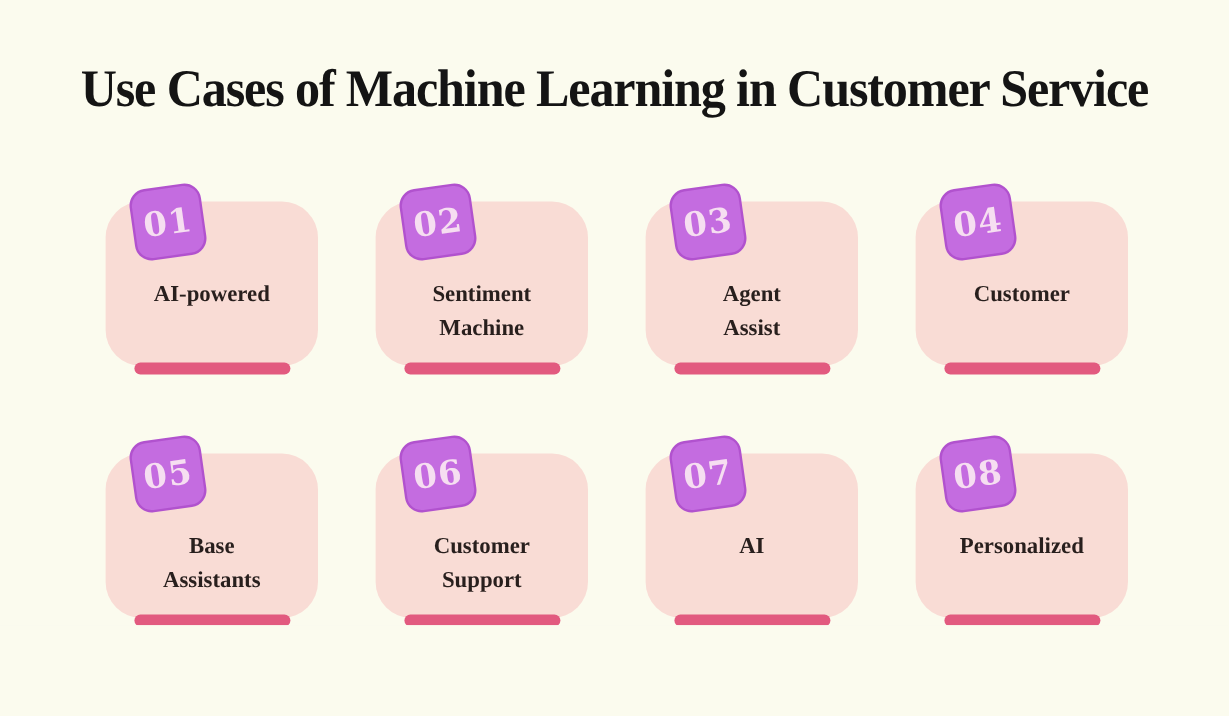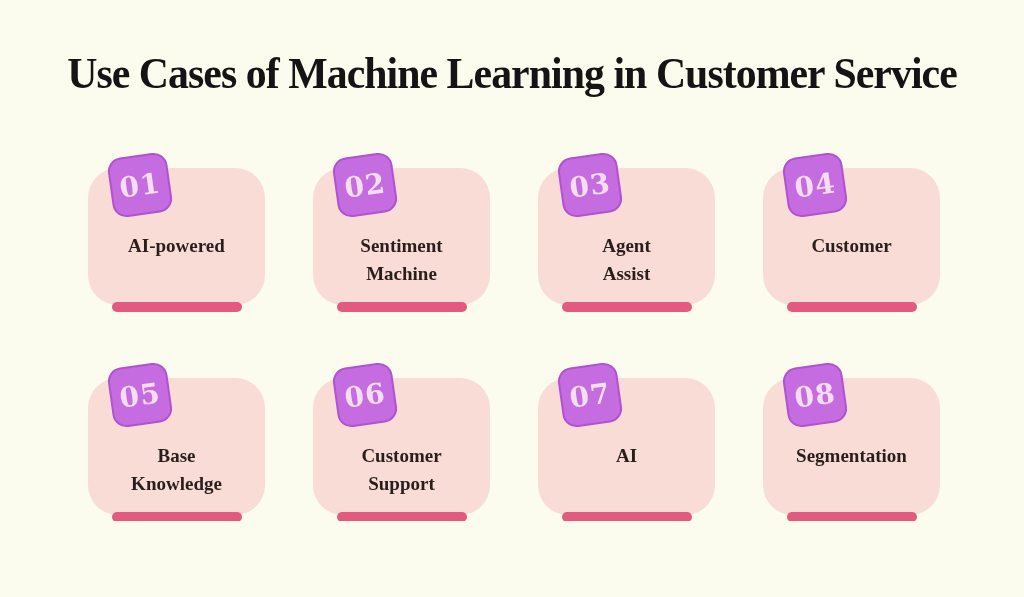--- a/index.html
+++ b/index.html
@@ -136,21 +136,21 @@
       </div>
       <div class="underline"></div>
     </div>
 
     <div class="card">
       <div class="badge">
         <span class="num">05</span>
       </div>
       <div class="label">
         <div>Base</div>
-        <div>Knowledge</div>
+        <div>Assistants</div>
       </div>
       <div class="underline"></div>
     </div>
 
     <div class="card">
       <div class="badge">
         <span class="num">06</span>
       </div>
       <div class="label">
         <div>Customer</div>
@@ -167,19 +167,19 @@
         <div>AI</div>
       </div>
       <div class="underline"></div>
     </div>
 
     <div class="card">
       <div class="badge">
         <span class="num">08</span>
       </div>
       <div class="label">
-        <div>Segmentation</div>
+        <div>Personalized</div>
       </div>
       <div class="underline"></div>
     </div>
 
   </div>
 </div>
 
 </body></html>

